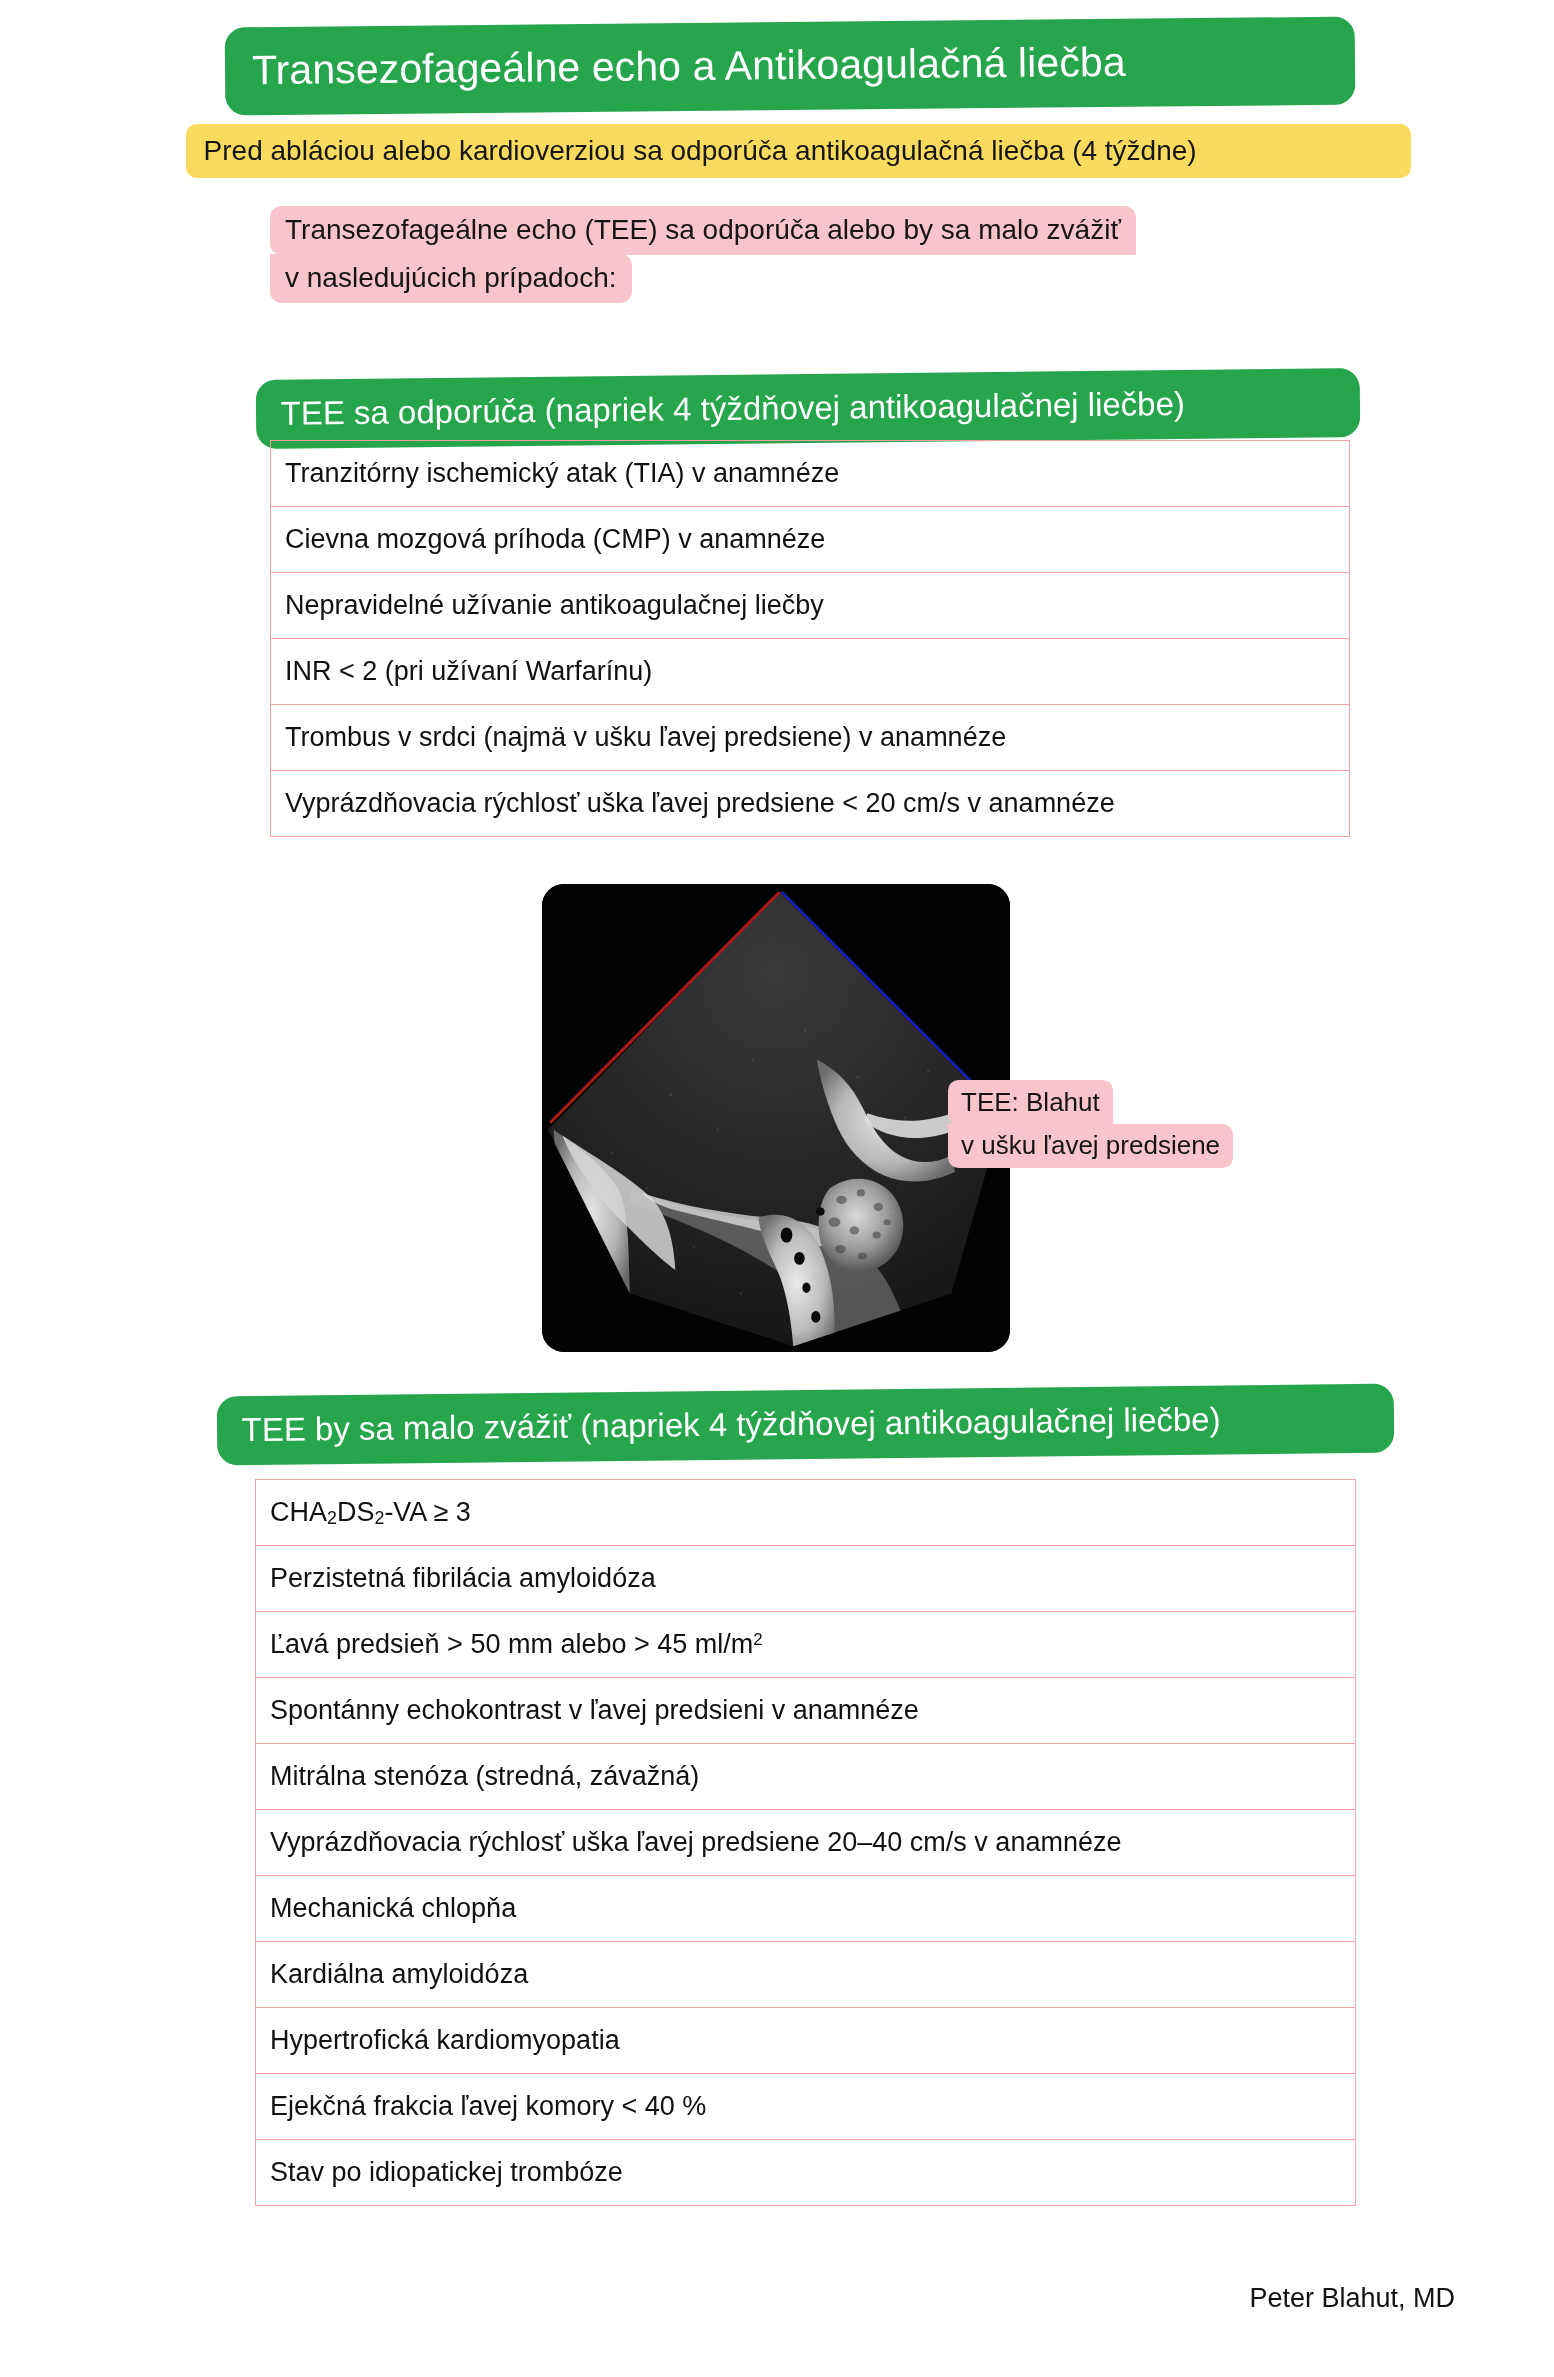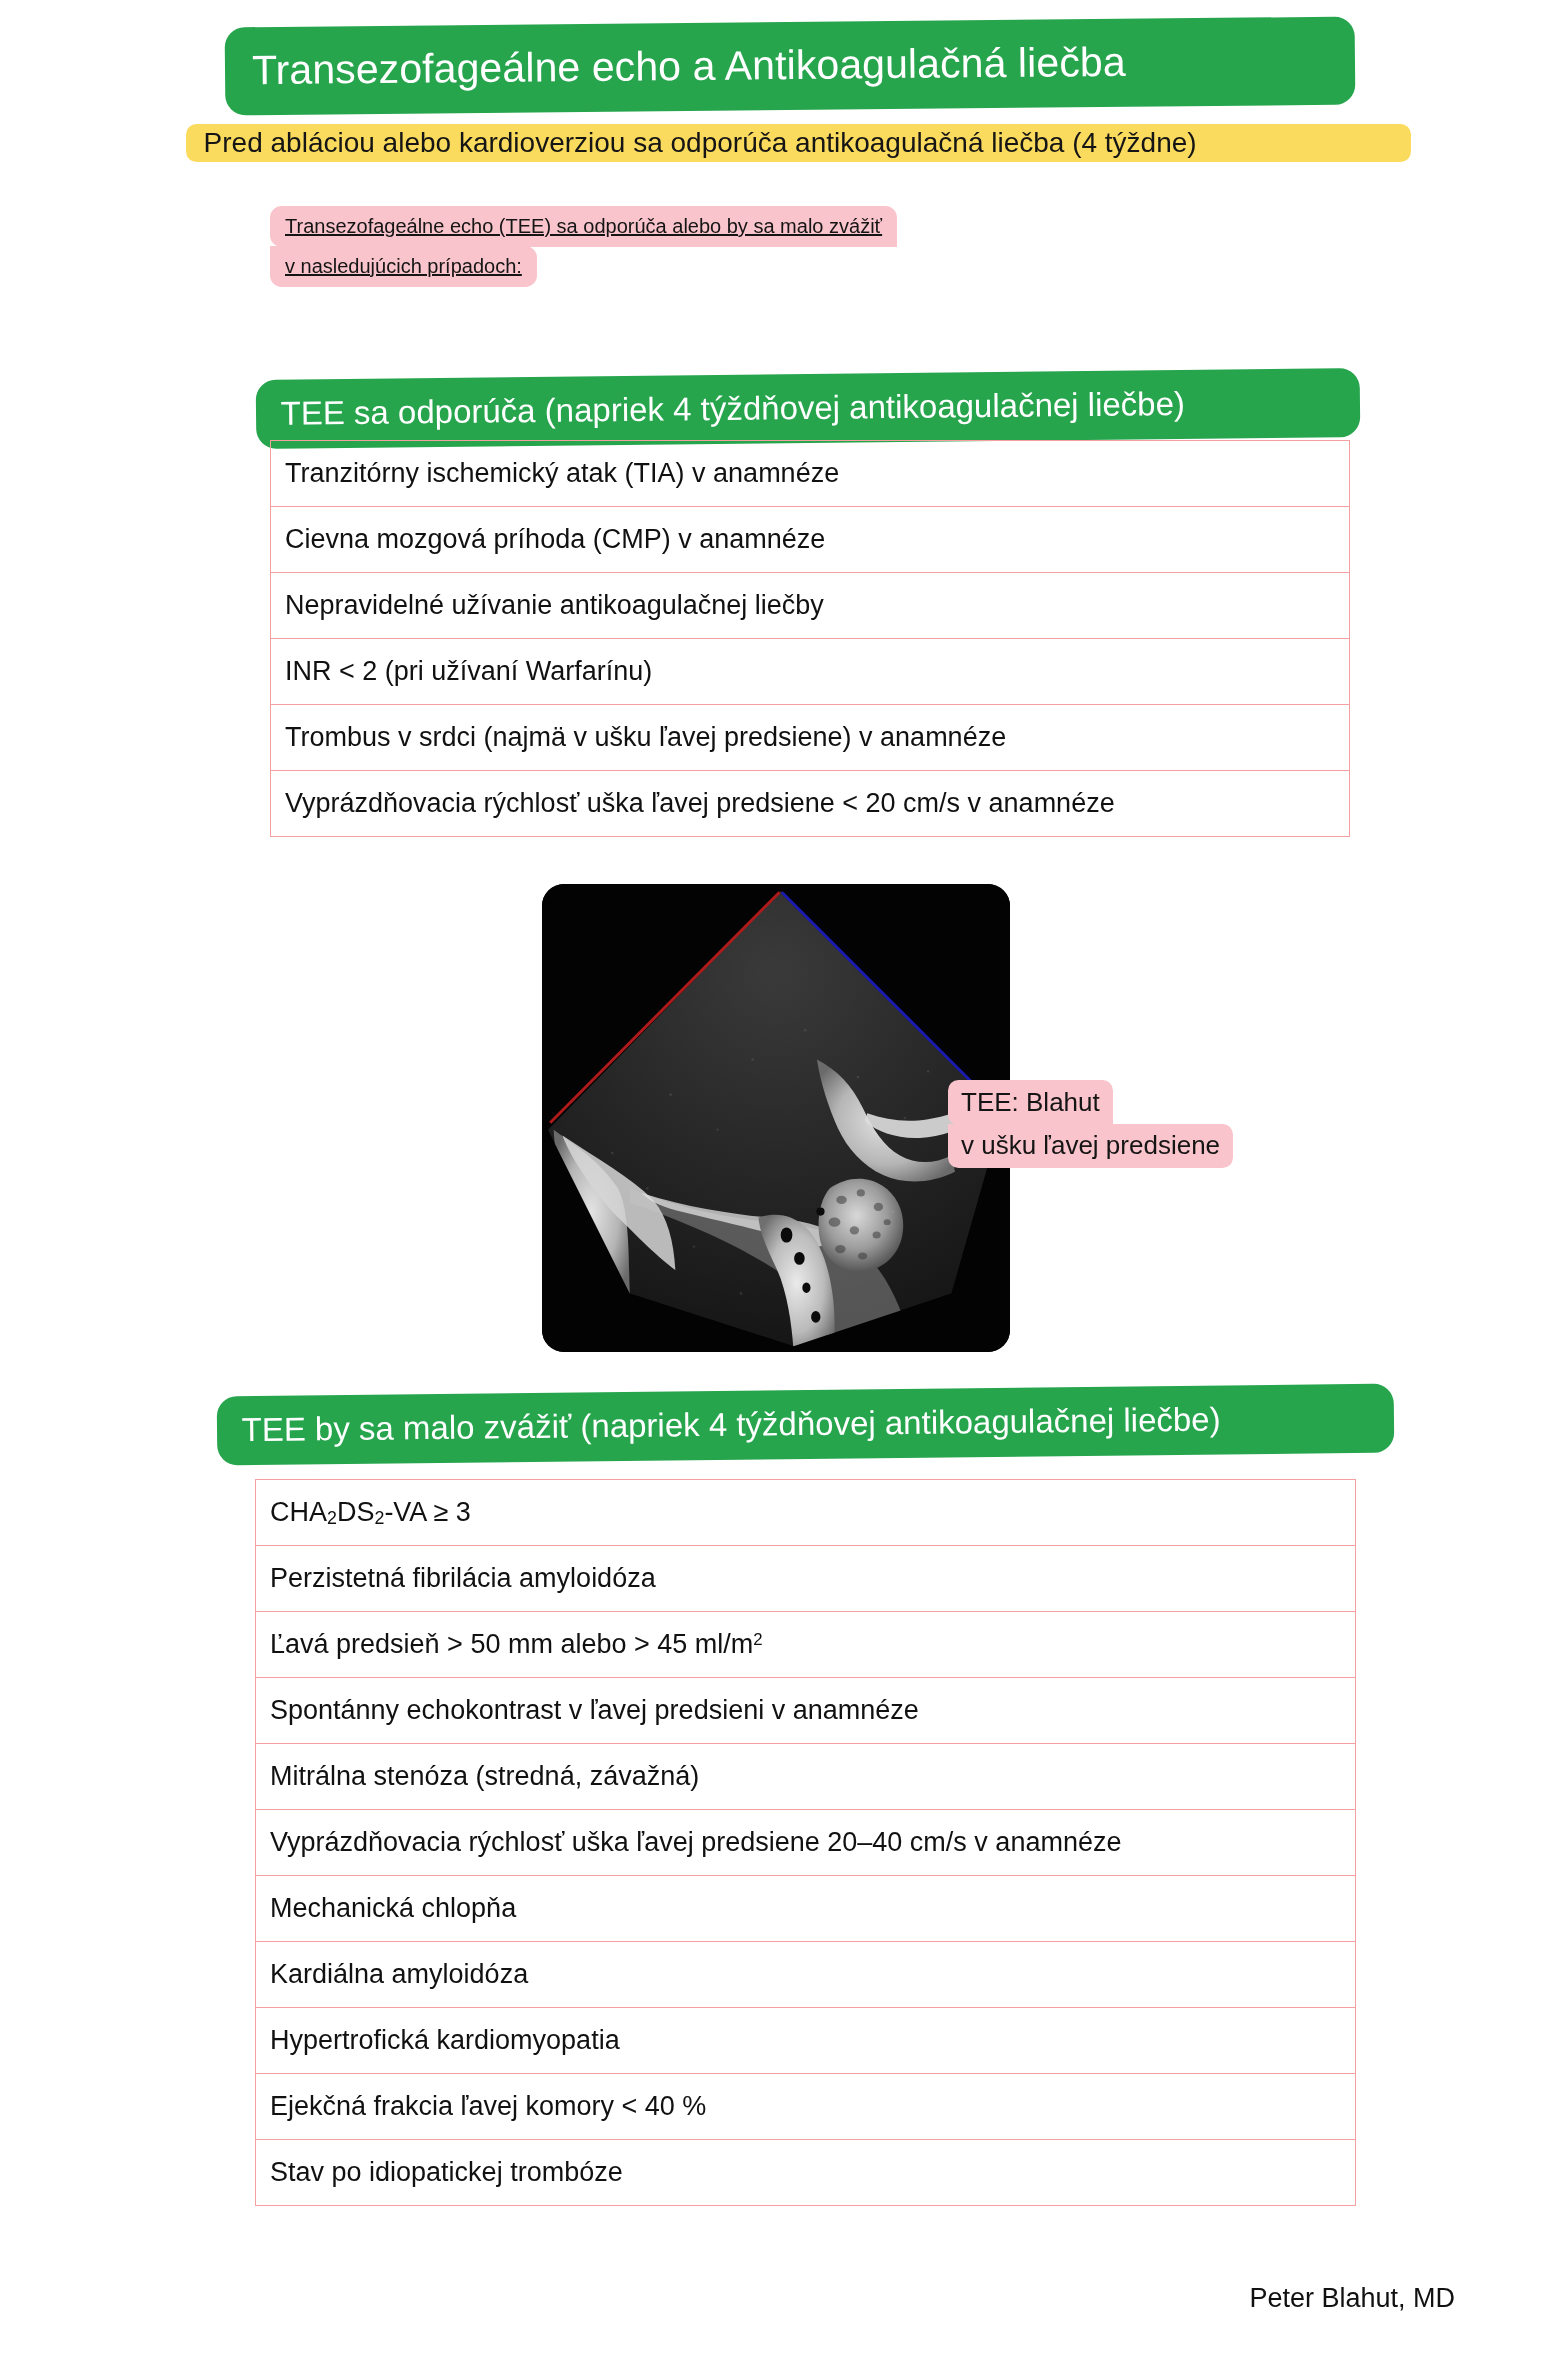--- a/index.html
+++ b/index.html
@@ -42,21 +42,21 @@
     font-weight: 400;
     letter-spacing: 0.1px;
     white-space: nowrap;
   }
 
   
   #yellow-banner {
     left: 186px;
     top: 124px;
     width: 1225px;
-    height: 38px;
+    height: 54px;
     background: #fbdb5e;
     border-radius: 10.5px;
     display: flex;
     align-items: center;
     box-sizing: border-box;
     padding: 0 17.6px;
   }
   #yellow-banner .yellow-text {
     color: #151515;
     font-size: 28px;
@@ -67,25 +67,24 @@
   
   #intro-block {
     left: 270px;
     top: 206px;
     width: 1030px;
   }
   #intro-block .hl-line {
     display: table;
     background: #f9c4cb;
     color: #151515;
-    font-size: 20px;
+    font-size: 28px;
     line-height: 1.0;
     padding: 10px 15px 11px 15px;
     white-space: nowrap;
-    text-decoration: underline;
   }
   #intro-block .hl-line.first  { border-radius: 11.7px 11.7px 0 11.7px; }
   #intro-block .hl-line.second { border-radius: 0 11.7px 11.7px 11.7px; margin-top: -1.2px; }
 
   
   .section-header {
     background: #26a54d;
     border-radius: 20px;
     display: flex;
     align-items: center;

